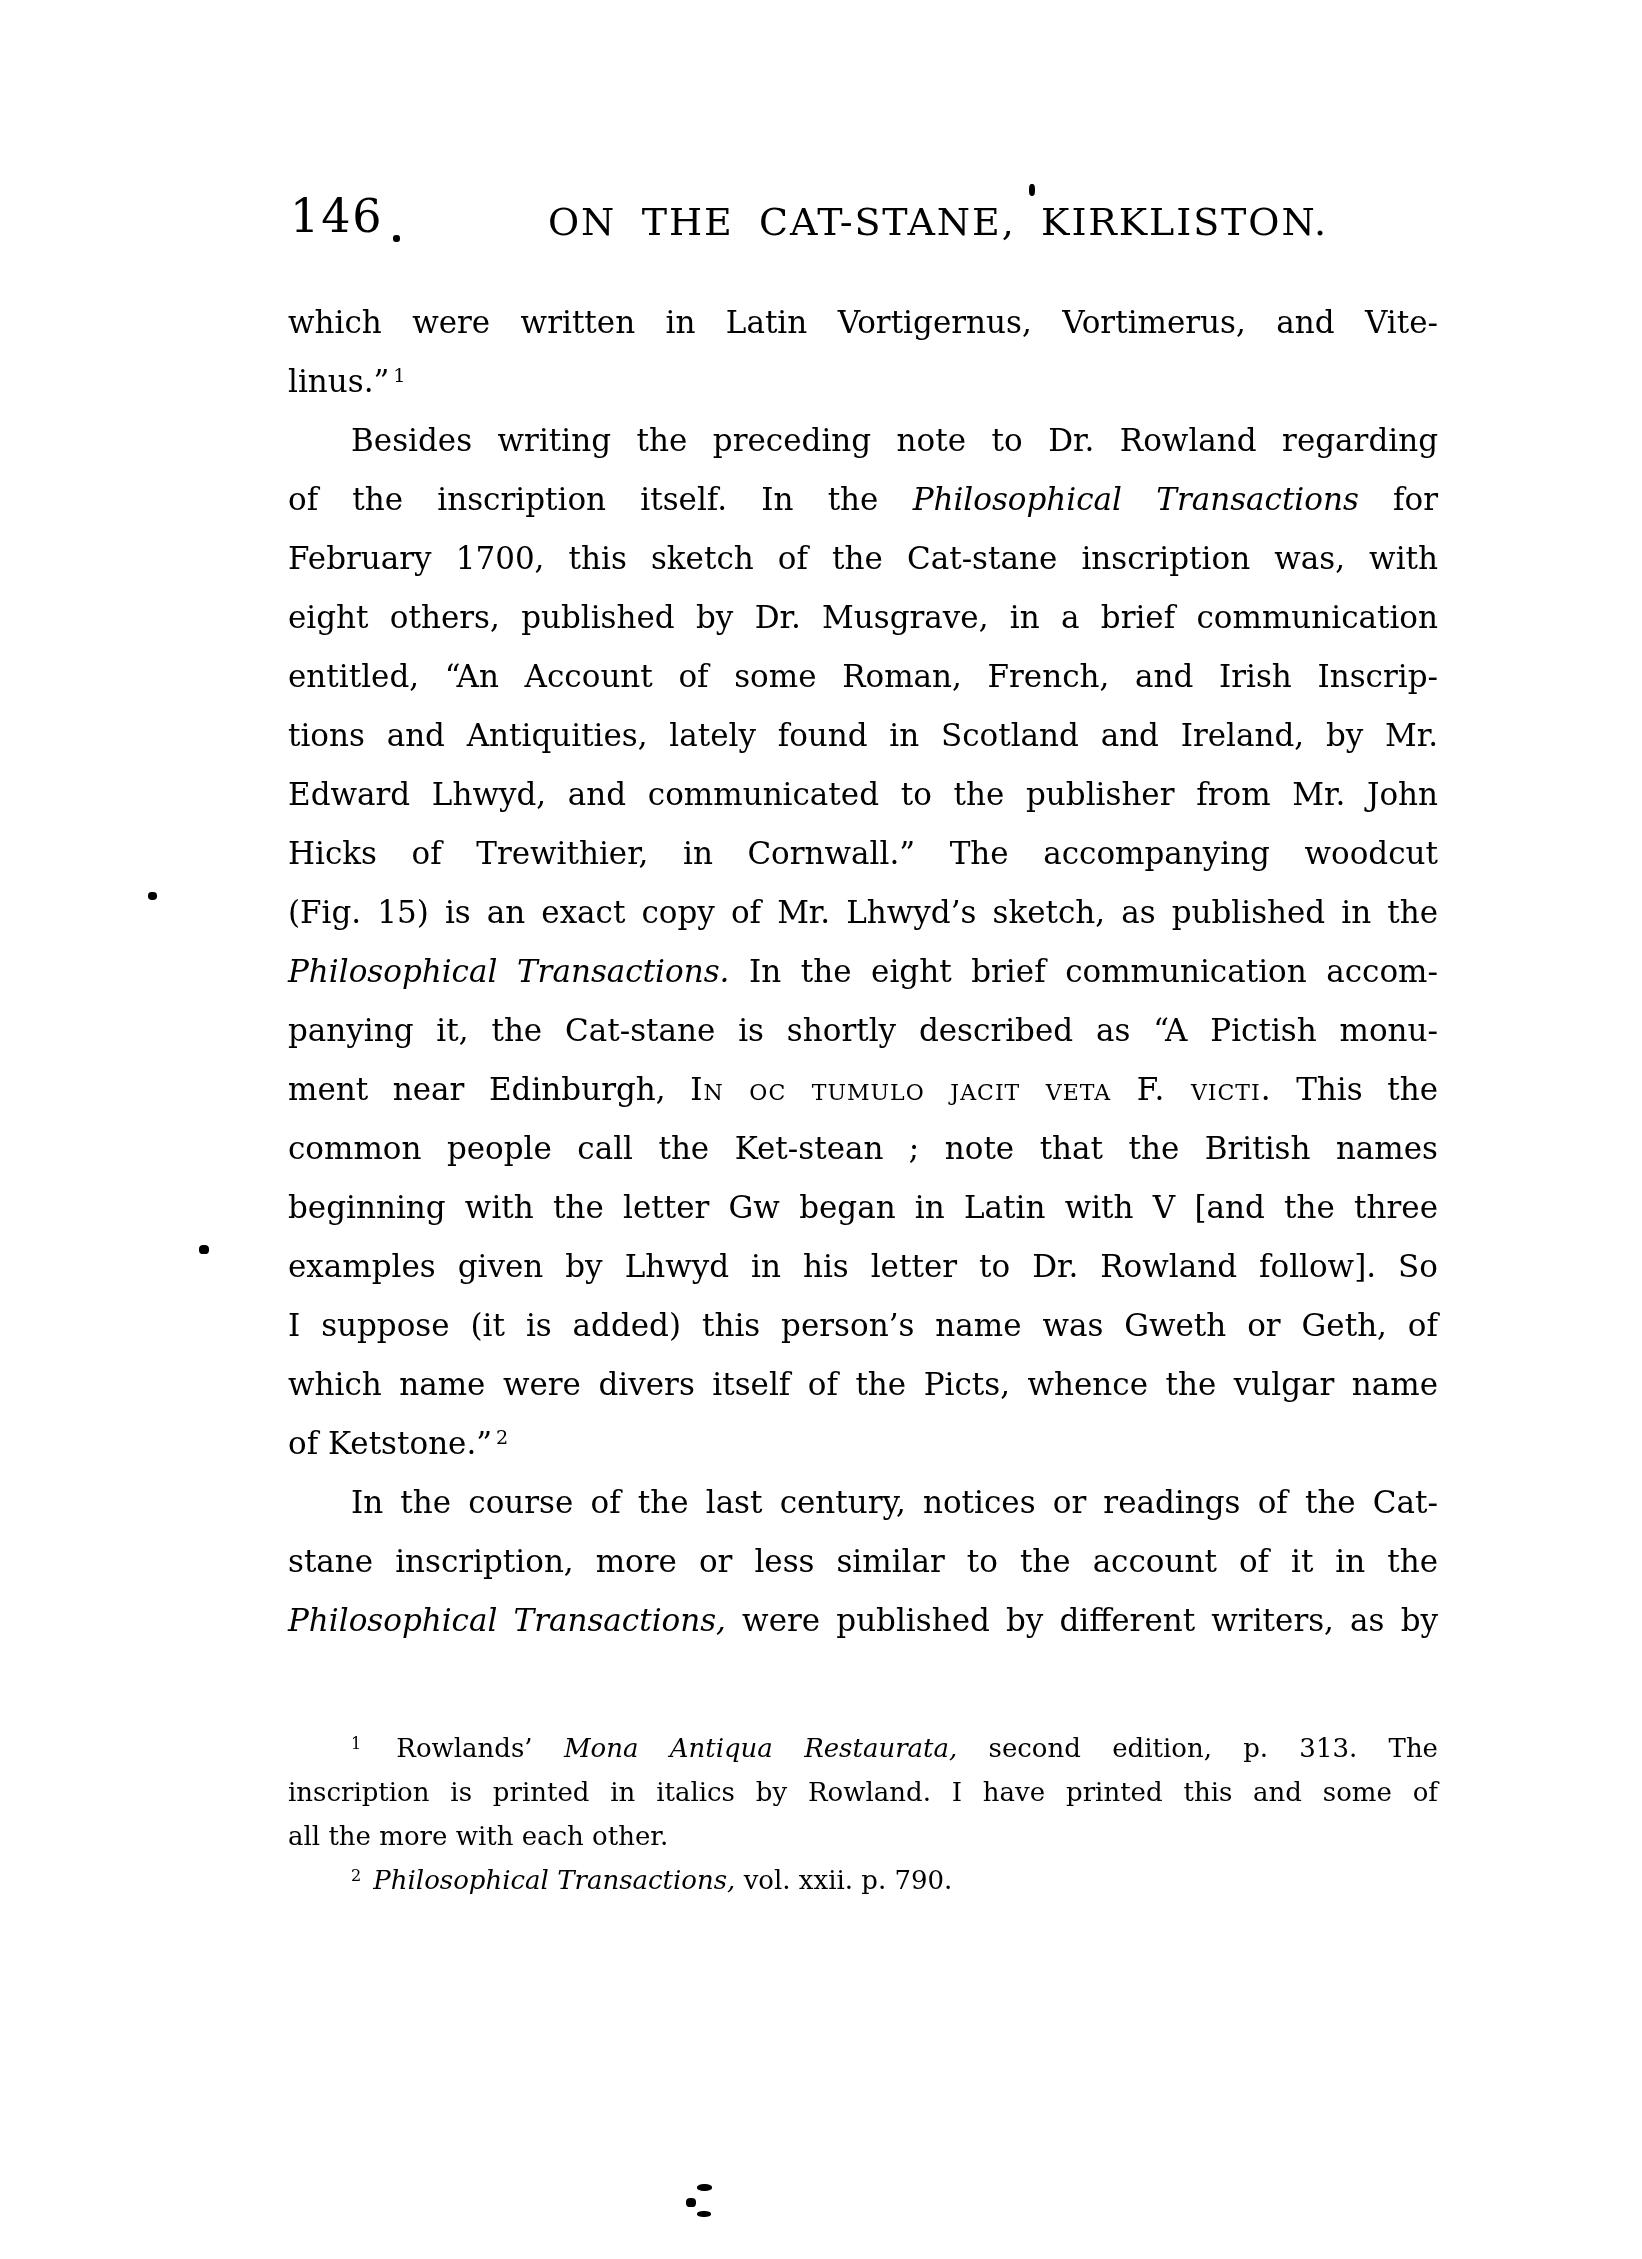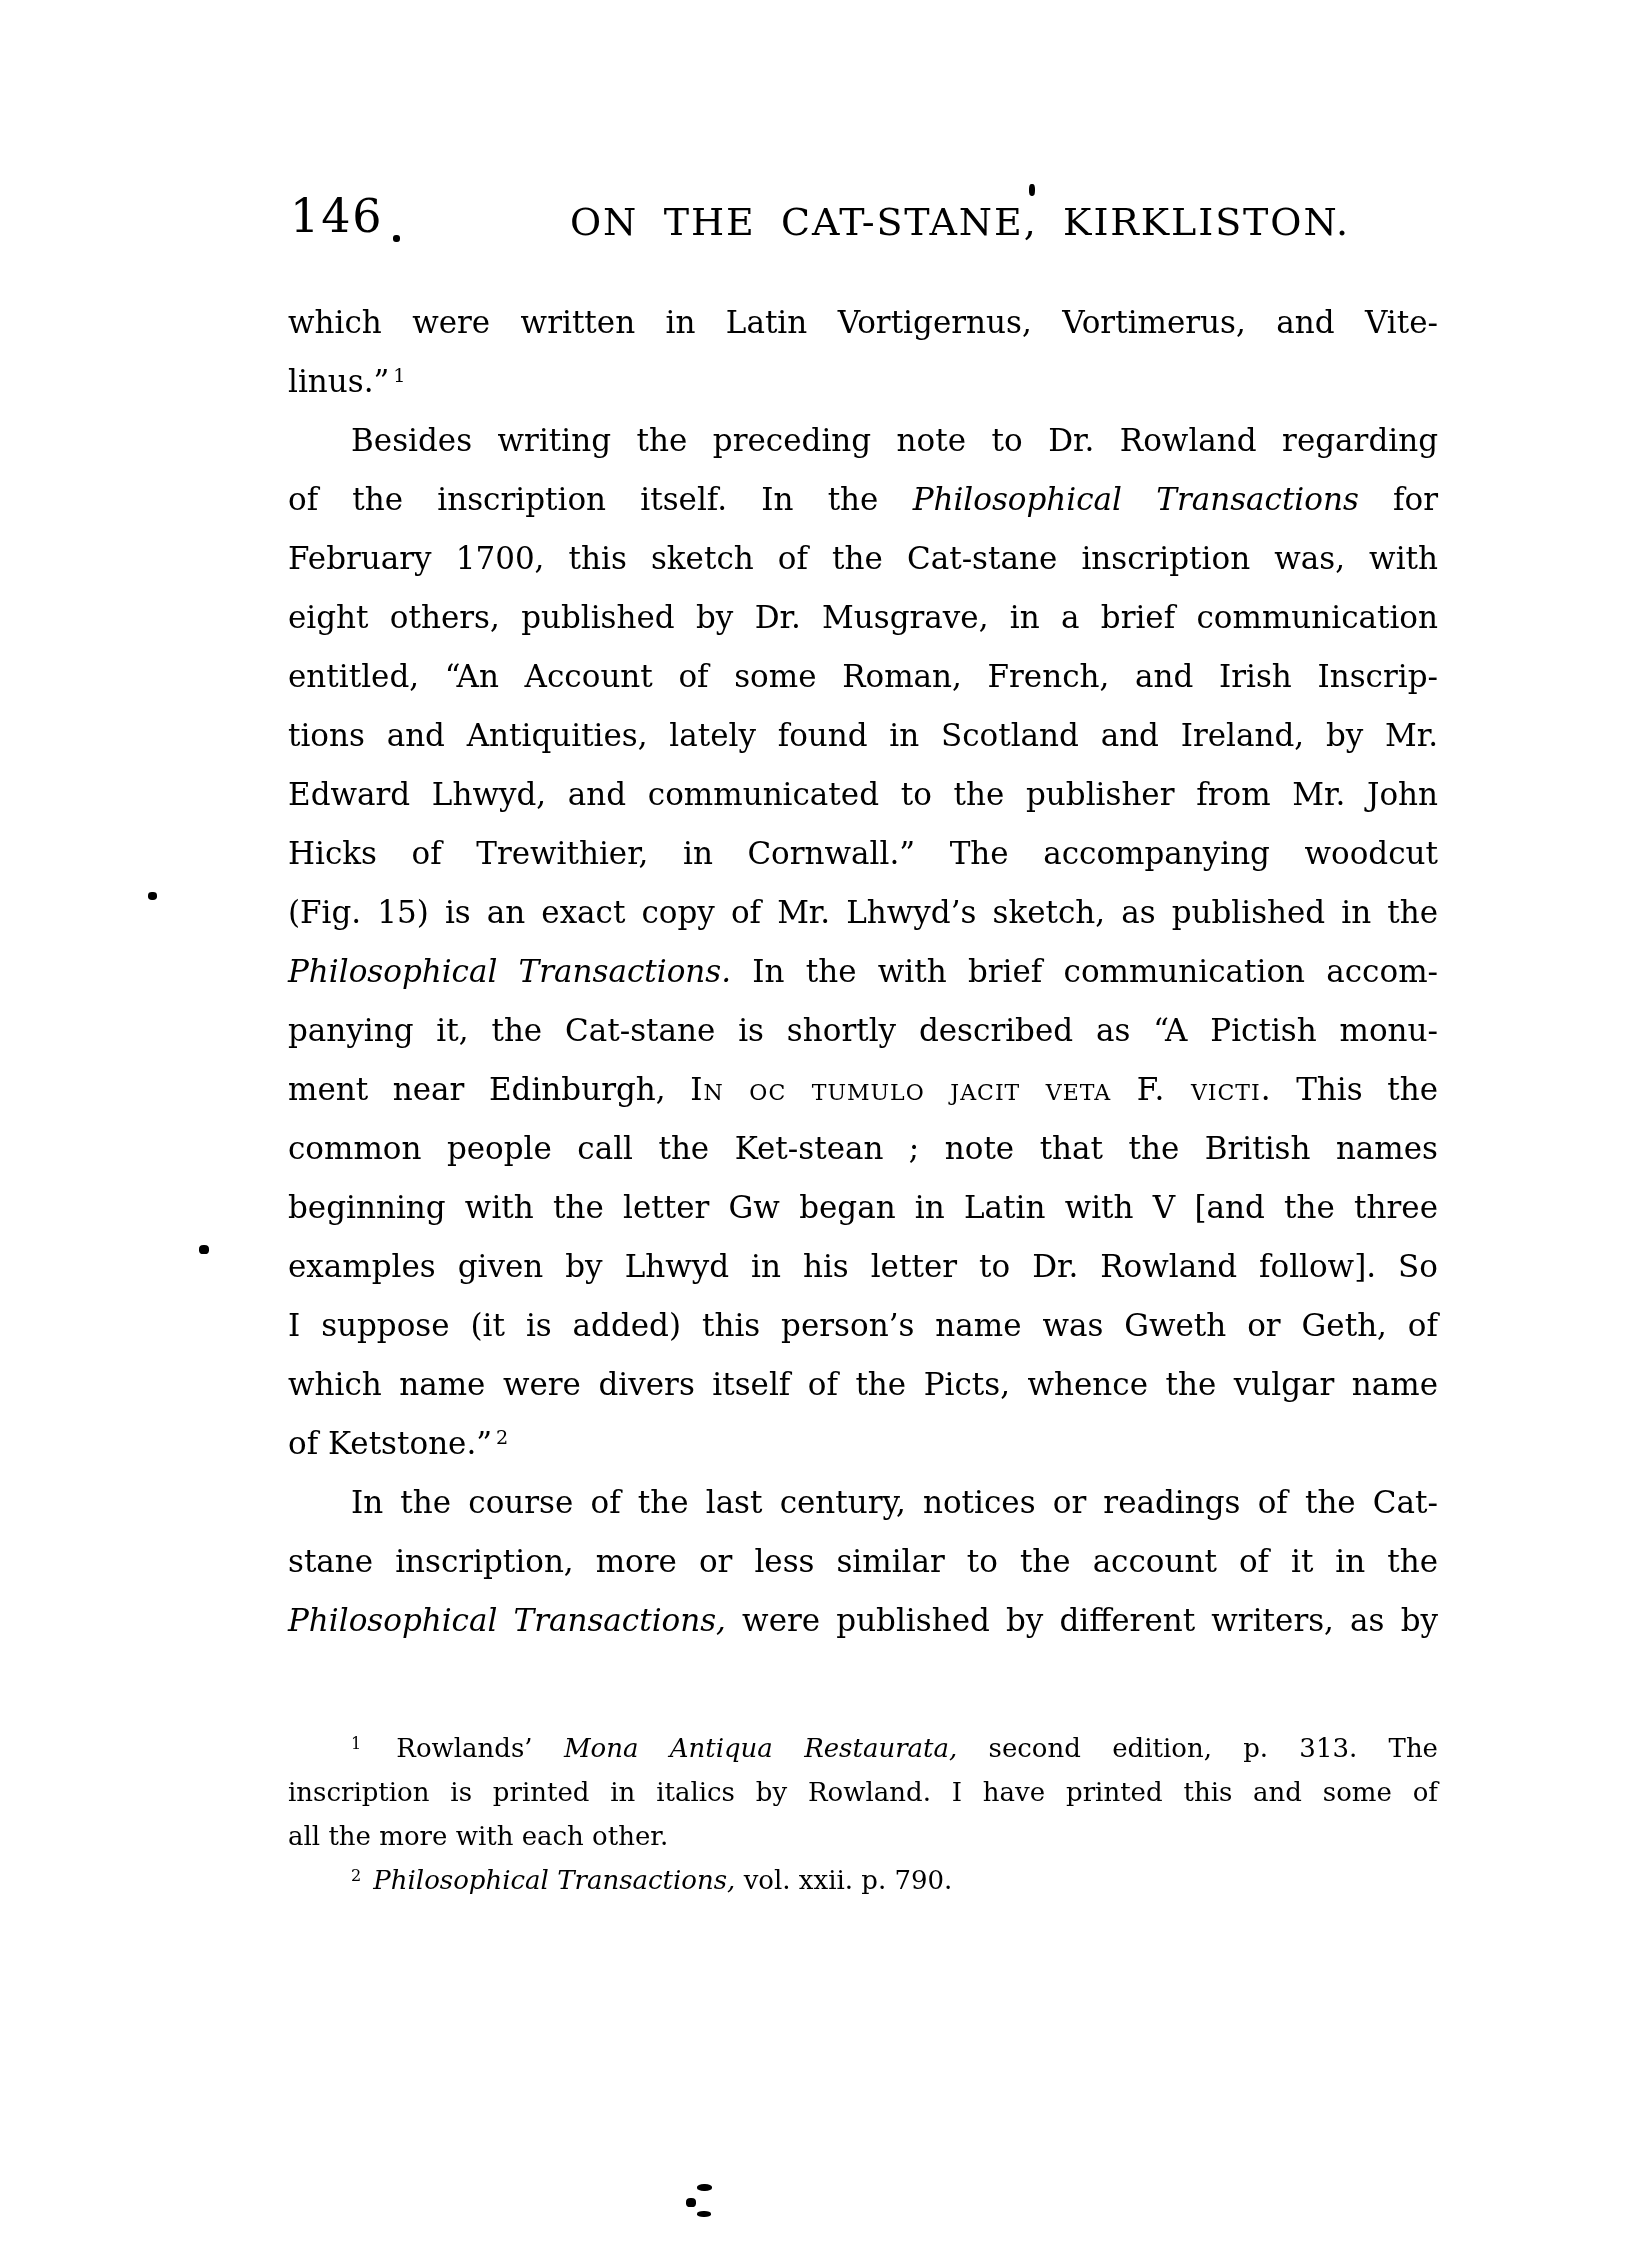--- a/index.html
+++ b/index.html
@@ -26,21 +26,20 @@
   }
   .running-title {
     position: absolute;
     left: 548px;
     top: 203px;
     font-size: 38px;
     line-height: 38px;
     letter-spacing: 1.9px;
     word-spacing: 11.5px;
     white-space: nowrap;
-    margin-left: 22px;
   }
   
   .body-block {
     position: absolute;
     left: 288px;
     top: 293px;
     width: 1150px;
     font-size: 31px;
     line-height: 59px;
   }
@@ -99,21 +98,21 @@
   <div class="para">
       <div class="line ind"><span>Besides writing the preceding note to Dr. Rowland regarding</span></div>
       <div class="line"><span>of the inscription itself. In the </span><span class="s-i">Philosophical Transactions</span><span> for</span></div>
       <div class="line"><span>February 1700, this sketch of the Cat-stane inscription was, with</span></div>
       <div class="line"><span>eight others, published by Dr. Musgrave, in a brief communication</span></div>
       <div class="line"><span>entitled, “An Account of some Roman, French, and Irish Inscrip-</span></div>
       <div class="line"><span>tions and Antiquities, lately found in Scotland and Ireland, by Mr.</span></div>
       <div class="line"><span>Edward Lhwyd, and communicated to the publisher from Mr. John</span></div>
       <div class="line"><span>Hicks of Trewithier, in Cornwall.” The accompanying woodcut</span></div>
       <div class="line"><span>(Fig. 15) is an exact copy of Mr. Lhwyd’s sketch, as published in the</span></div>
-      <div class="line"><span class="s-i">Philosophical Transactions.</span><span> In the with brief communication accom-</span></div>
+      <div class="line"><span class="s-i">Philosophical Transactions.</span><span> In the eight brief communication accom-</span></div>
       <div class="line"><span>panying it, the Cat-stane is shortly described as “A Pictish monu-</span></div>
       <div class="line"><span>ment near Edinburgh, </span><span class="s-sc">In oc tumulo jacit veta F. victi.</span><span> This the</span></div>
       <div class="line"><span>common people call the Ket-stean ; note that the British names</span></div>
       <div class="line"><span>beginning with the letter Gw began in Latin with V [and the three</span></div>
       <div class="line"><span>examples given by Lhwyd in his letter to Dr. Rowland follow]. So</span></div>
       <div class="line"><span>I suppose (it is added) this person’s name was Gweth or Geth, of</span></div>
       <div class="line"><span>which name were divers itself of the Picts, whence the vulgar name</span></div>
       <div class="line last"><span>of Ketstone.”</span><span class="s-sup">2</span></div>
     </div>
   <div class="para">

